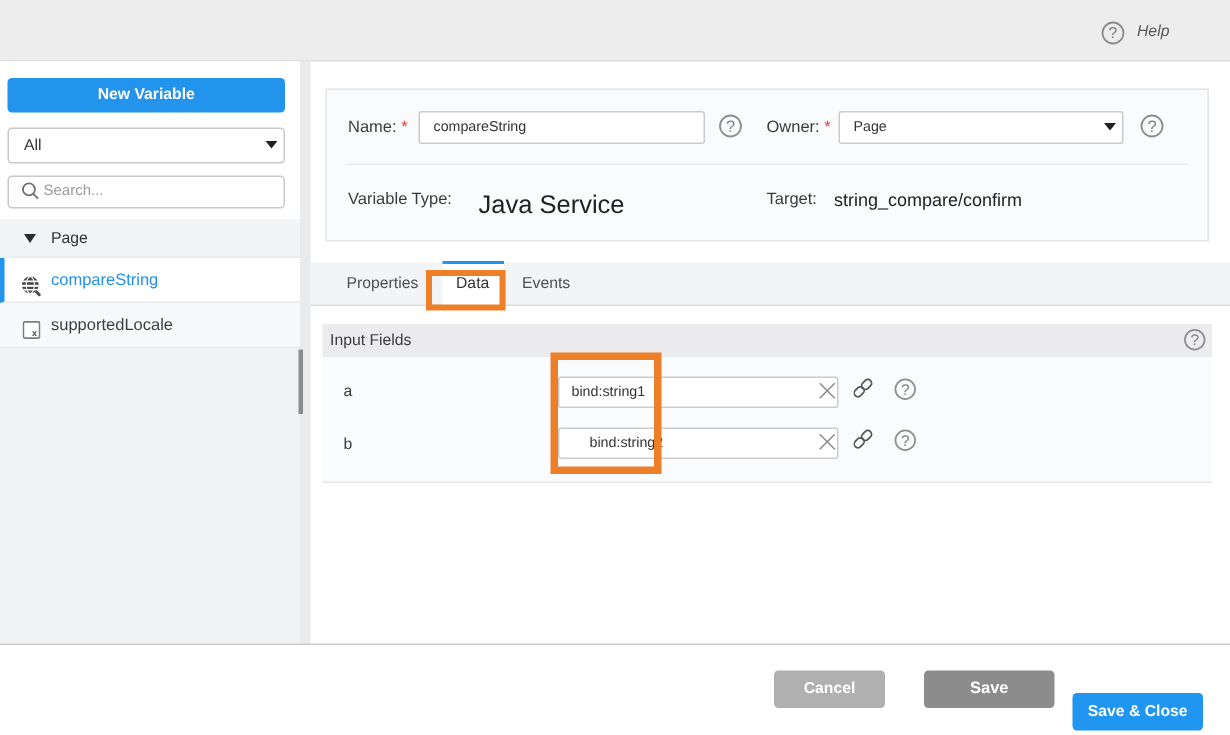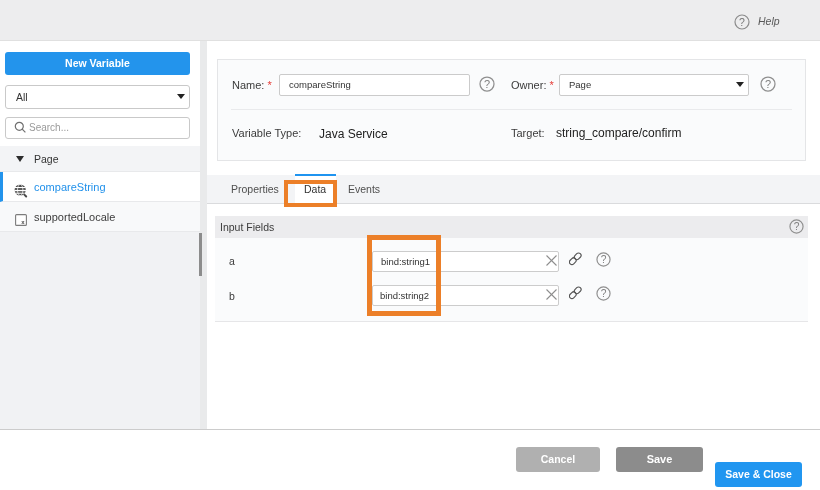--- a/index.html
+++ b/index.html
@@ -64,21 +64,21 @@
   </svg>
   <div class="abs" style="left:511px;top:79px;font-size:11px;color:#3b3b3b;">Owner: <span style="color:#e53935;">*</span></div>
   <div class="abs" style="left:559px;top:74px;width:190px;height:22px;background:#fff;border:1px solid #cbcbcb;border-radius:2px;font-size:9.5px;color:#333;line-height:20px;padding-left:9px;">Page</div>
   <div class="abs" style="left:736px;top:82px;width:0;height:0;border-left:4px solid transparent;border-right:4px solid transparent;border-top:5px solid #222;"></div>
   <svg class="abs" style="left:760px;top:76px;" width="16" height="16" viewBox="0 0 16 16">
     <circle cx="8" cy="8" r="7" fill="none" stroke="#8f8f8f" stroke-width="1.25"></circle>
     <text x="8" y="11.8" font-size="11" fill="#808080" text-anchor="middle" font-family="Liberation Sans">?</text>
   </svg>
   <div class="abs" style="left:231px;top:109px;width:561px;height:1px;background:#e9eaec;"></div>
   <div class="abs" style="left:232px;top:127px;font-size:11px;color:#3b3b3b;">Variable Type:</div>
-  <div class="abs" style="left:319px;top:126.5px;font-size:12px;color:#222;">Java Service</div>
+  <div class="abs" style="left:319px;top:126.5px;font-size:17px;color:#222;">Java Service</div>
   <div class="abs" style="left:511px;top:127px;font-size:11px;color:#3b3b3b;">Target:</div>
   <div class="abs" style="left:556px;top:126px;font-size:12px;color:#222;">string_compare/confirm</div>
 
   <div class="abs" style="left:207px;top:175px;width:613px;height:29px;background:#f3f4f6;border-bottom:1px solid #dadbdd;"></div>
   <div class="abs" style="left:231px;top:183px;font-size:10.5px;color:#4f4f4f;">Properties</div>
   <div class="abs" style="left:295px;top:174px;width:41px;height:31px;background:#fff;border-top:2px solid #1f94f0;"></div>
   <div class="abs" style="left:304px;top:183px;font-size:10.5px;color:#333;">Data</div>
   <div class="abs" style="left:348px;top:183px;font-size:10.5px;color:#4f4f4f;">Events</div>
 
   <div class="abs" style="left:284px;top:180px;width:53px;height:27px;border:4px solid #ec7f28;"></div>
@@ -102,36 +102,36 @@
       <rect x="4.2" y="-0.5" width="5.6" height="8.2" rx="2.8"></rect>
       <rect x="4.2" y="7.3" width="5.6" height="8.2" rx="2.8"></rect>
     </g>
   </svg>
   <svg class="abs" style="left:596px;top:251.5px;" width="15" height="15" viewBox="0 0 16 16">
     <circle cx="8" cy="8" r="7" fill="none" stroke="#8f8f8f" stroke-width="1.25"></circle>
     <text x="8" y="11.8" font-size="11" fill="#808080" text-anchor="middle" font-family="Liberation Sans">?</text>
   </svg>
 
   <div class="abs" style="left:229px;top:290px;font-size:10.5px;color:#3b3b3b;">b</div>
-  <div class="abs" style="left:372px;top:285px;width:187px;height:21px;background:#fff;border:1px solid #cccccc;border-radius:2px;font-size:9.5px;color:#333;line-height:19px;padding-left:7px;">bind:string2</div>
+  <div class="abs" style="left:372px;top:285px;width:187px;height:21px;background:#fff;border:1px solid #cccccc;border-radius:2px;font-size:9.5px;color:#333;line-height:19px;padding-left:20px;">bind:string2</div>
   <svg class="abs" style="left:545px;top:288px;" width="13" height="13" viewBox="0 0 13 13">
     <line x1="1.5" y1="1.5" x2="11.5" y2="11.5" stroke="#8e8e8e" stroke-width="1.1"></line>
     <line x1="11.5" y1="1.5" x2="1.5" y2="11.5" stroke="#8e8e8e" stroke-width="1.1"></line>
   </svg>
   <svg class="abs" style="left:569px;top:286px;" width="12.5" height="13.5" viewBox="0 0 14 15">
     <g transform="rotate(45 7 7.5)" fill="none" stroke="#565656" stroke-width="1.3">
       <rect x="4.2" y="-0.5" width="5.6" height="8.2" rx="2.8"></rect>
       <rect x="4.2" y="7.3" width="5.6" height="8.2" rx="2.8"></rect>
     </g>
   </svg>
   <svg class="abs" style="left:596px;top:285.5px;" width="15" height="15" viewBox="0 0 16 16">
     <circle cx="8" cy="8" r="7" fill="none" stroke="#8f8f8f" stroke-width="1.25"></circle>
     <text x="8" y="11.8" font-size="11" fill="#808080" text-anchor="middle" font-family="Liberation Sans">?</text>
   </svg>
 
   <div class="abs" style="left:367px;top:235px;width:74px;height:81px;border:5px solid #ec7f28;"></div>
 
   <div class="abs" style="left:0;top:429px;width:820px;height:1px;background:#cccccc;"></div>
-  <div class="abs" style="left:516px;top:447px;width:84px;height:25px;background:#b0b0b0;border-radius:3px;color:#fff;font-size:10.5px;font-weight:bold;text-align:center;line-height:25px;">Cancel</div>
+  <div class="abs" style="left:516px;top:447px;width:74px;height:25px;background:#b0b0b0;border-radius:3px;color:#fff;font-size:10.5px;font-weight:bold;text-align:center;line-height:25px;">Cancel</div>
   <div class="abs" style="left:616px;top:447px;width:87px;height:25px;background:#8c8c8c;border-radius:3px;color:#fff;font-size:11px;font-weight:bold;text-align:center;line-height:25px;">Save</div>
   <div class="abs" style="left:715px;top:462px;width:87px;height:25px;background:#2196f0;border-radius:3px;color:#fff;font-size:10.5px;font-weight:bold;text-align:center;line-height:25px;">Save &amp; Close</div>
 
 </div>
 
 </body></html>

